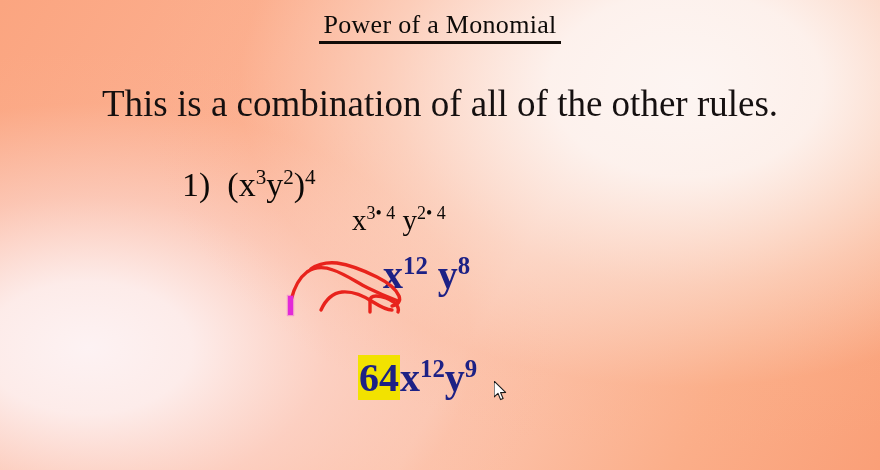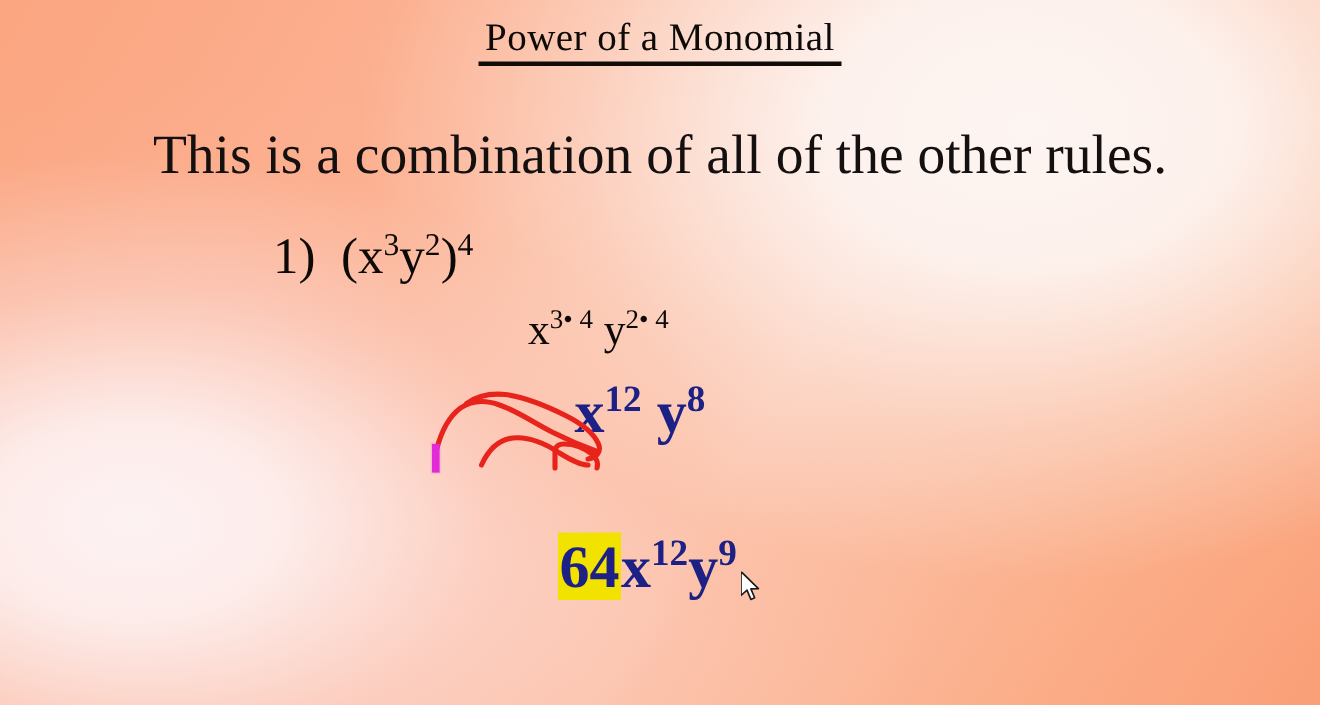--- a/index.html
+++ b/index.html
@@ -57,40 +57,39 @@
     line-height: 40px;
     white-space: nowrap;
   }
 
   .prob sup, .ans sup {
     font-size: 0.62em;
     vertical-align: super;
     line-height: 0;
   }
 
-  #prob1 { left: 182px; top: 152px; }
+  #prob1 { left: 182px; top: 165px; }
   #work1 { left: 352px; top: 200px; font-size: 29px; }
   #prob2 { left: 184px; top: 305px; }
 
   .ans {
     position: absolute;
     color: #1d2185;
     font-weight: bold;
     font-size: 40px;
     line-height: 40px;
     white-space: nowrap;
   }
   #ans1 { left: 383px; top: 255px; }
   #ans2 { left: 358px; top: 358px; }
 
   .hl {
     background: #f2e200;
     padding: 0 1px;
     box-decoration-break: clone;
-    margin-left: 14px;
   }
 
   .ink {
     position: absolute;
     left: 0;
     top: 0;
     width: 880px;
     height: 470px;
     pointer-events: none;
   }

